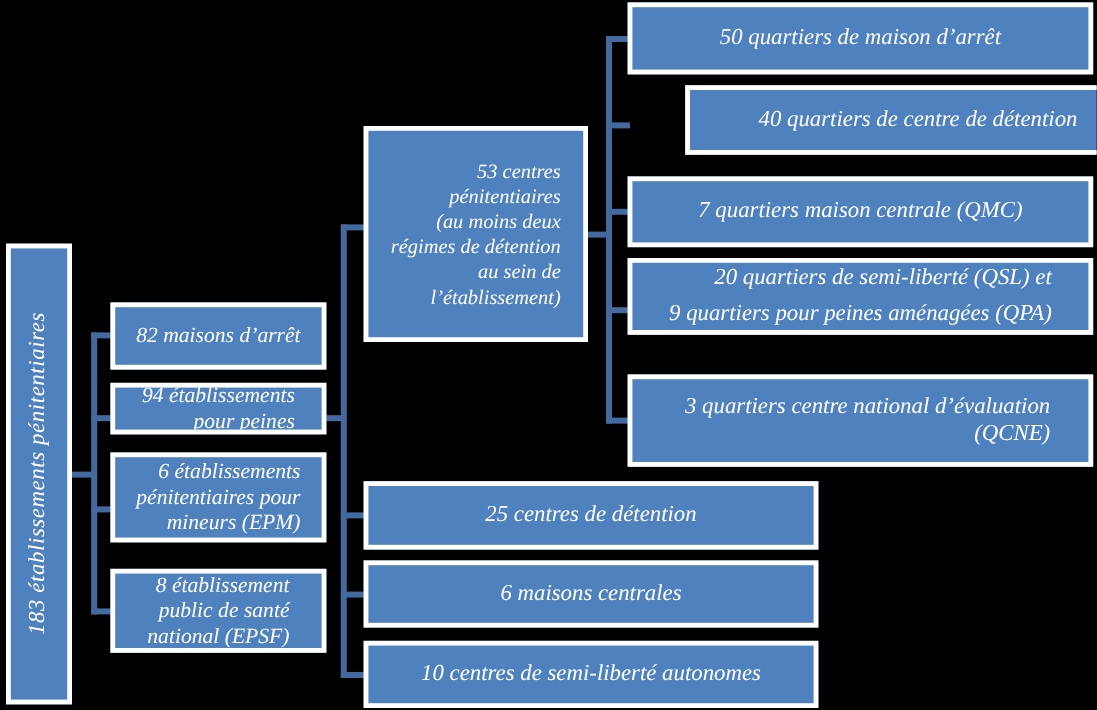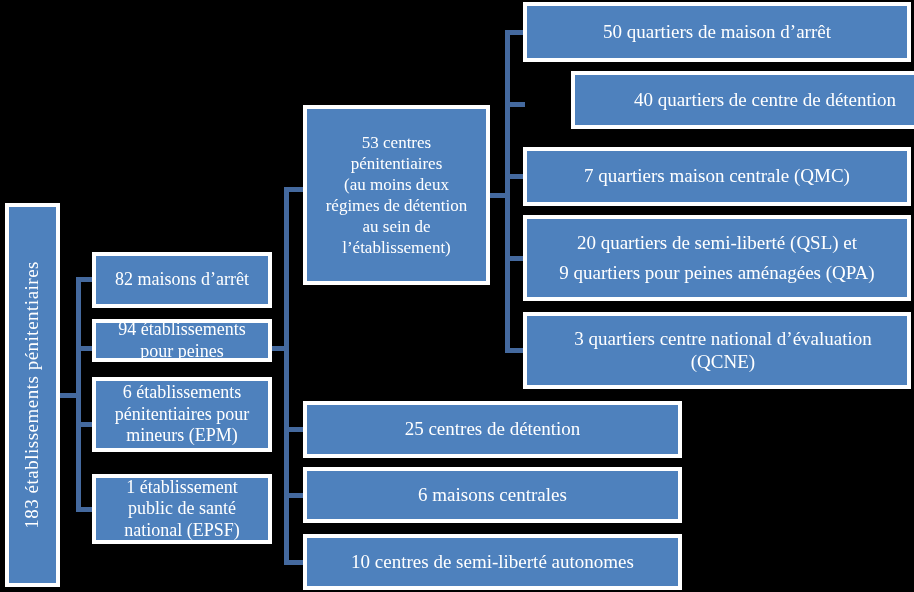--- a/index.html
+++ b/index.html
@@ -19,25 +19,26 @@
   }
   .node{
     position:absolute;
     box-sizing:border-box;
     background:var(--fill);
     border:4px solid var(--border);
     color:var(--text);
     display:flex;
     align-items:center;
     justify-content:center;
-    text-align:center;
+    text-align:right;
     font-size:18px;
     line-height:1.2;
     white-space:pre-line;
     overflow:hidden;
+    font-style:italic;
   }
   .node.big{font-size:19px;}
   .node.multi6{font-size:17px;line-height:21px;}
   .node.spread{line-height:30px;}
   .vtext{
     writing-mode:vertical-rl;
     transform:rotate(180deg);
     font-size:19px;
     letter-spacing:0.5px;
   }
@@ -76,35 +77,35 @@
   <div class="node big" style="left:5px;top:203px;width:55px;height:384px;">
     <span class="vtext">183 établissements pénitentiaires</span>
   </div>
 
   <div class="node" style="left:92px;top:252px;width:180px;height:56px;">82 maisons d’arrêt</div>
   <div class="node" style="left:92px;top:319px;width:180px;height:43px;">94 établissements
 pour peines</div>
   <div class="node" style="left:92px;top:377px;width:180px;height:75px;">6 établissements
 pénitentiaires pour
 mineurs (EPM)</div>
-  <div class="node" style="left:92px;top:474px;width:180px;height:70px;">1 établissement
+  <div class="node" style="left:92px;top:474px;width:180px;height:70px;">8 établissement
 public de santé
 national (EPSF)</div>
 
   <div class="node multi6" style="left:303px;top:105px;width:187px;height:180px;">53 centres
 pénitentiaires
 (au moins deux
 régimes de détention
 au sein de
 l’établissement)</div>
   <div class="node big" style="left:303px;top:401px;width:379px;height:57px;">25 centres de détention</div>
   <div class="node big" style="left:303px;top:467px;width:379px;height:56px;">6 maisons centrales</div>
   <div class="node big" style="left:303px;top:534px;width:379px;height:56px;">10 centres de semi-liberté autonomes</div>
 
   <div class="node big" style="left:523px;top:2px;width:388px;height:60px;">50 quartiers de maison d’arrêt</div>
   <div class="node big" style="left:523px;top:71px;width:388px;height:58px;margin-left:48px;">40 quartiers de centre de détention</div>
   <div class="node big" style="left:523px;top:147px;width:388px;height:59px;">7 quartiers maison centrale (QMC)</div>
-  <div class="node big spread" style="left:523px;top:215px;width:388px;height:86px;">20 quartiers de semi-liberté (QSL) et
+  <div class="node big spread" style="left:523px;top:215px;width:388px;height:64px;">20 quartiers de semi-liberté (QSL) et
 9 quartiers pour peines aménagées (QPA)</div>
   <div class="node big" style="left:523px;top:312px;width:388px;height:77px;padding-left:12px;">3 quartiers centre national d’évaluation
 (QCNE)</div>
 
 </div>
 
 </body></html>

